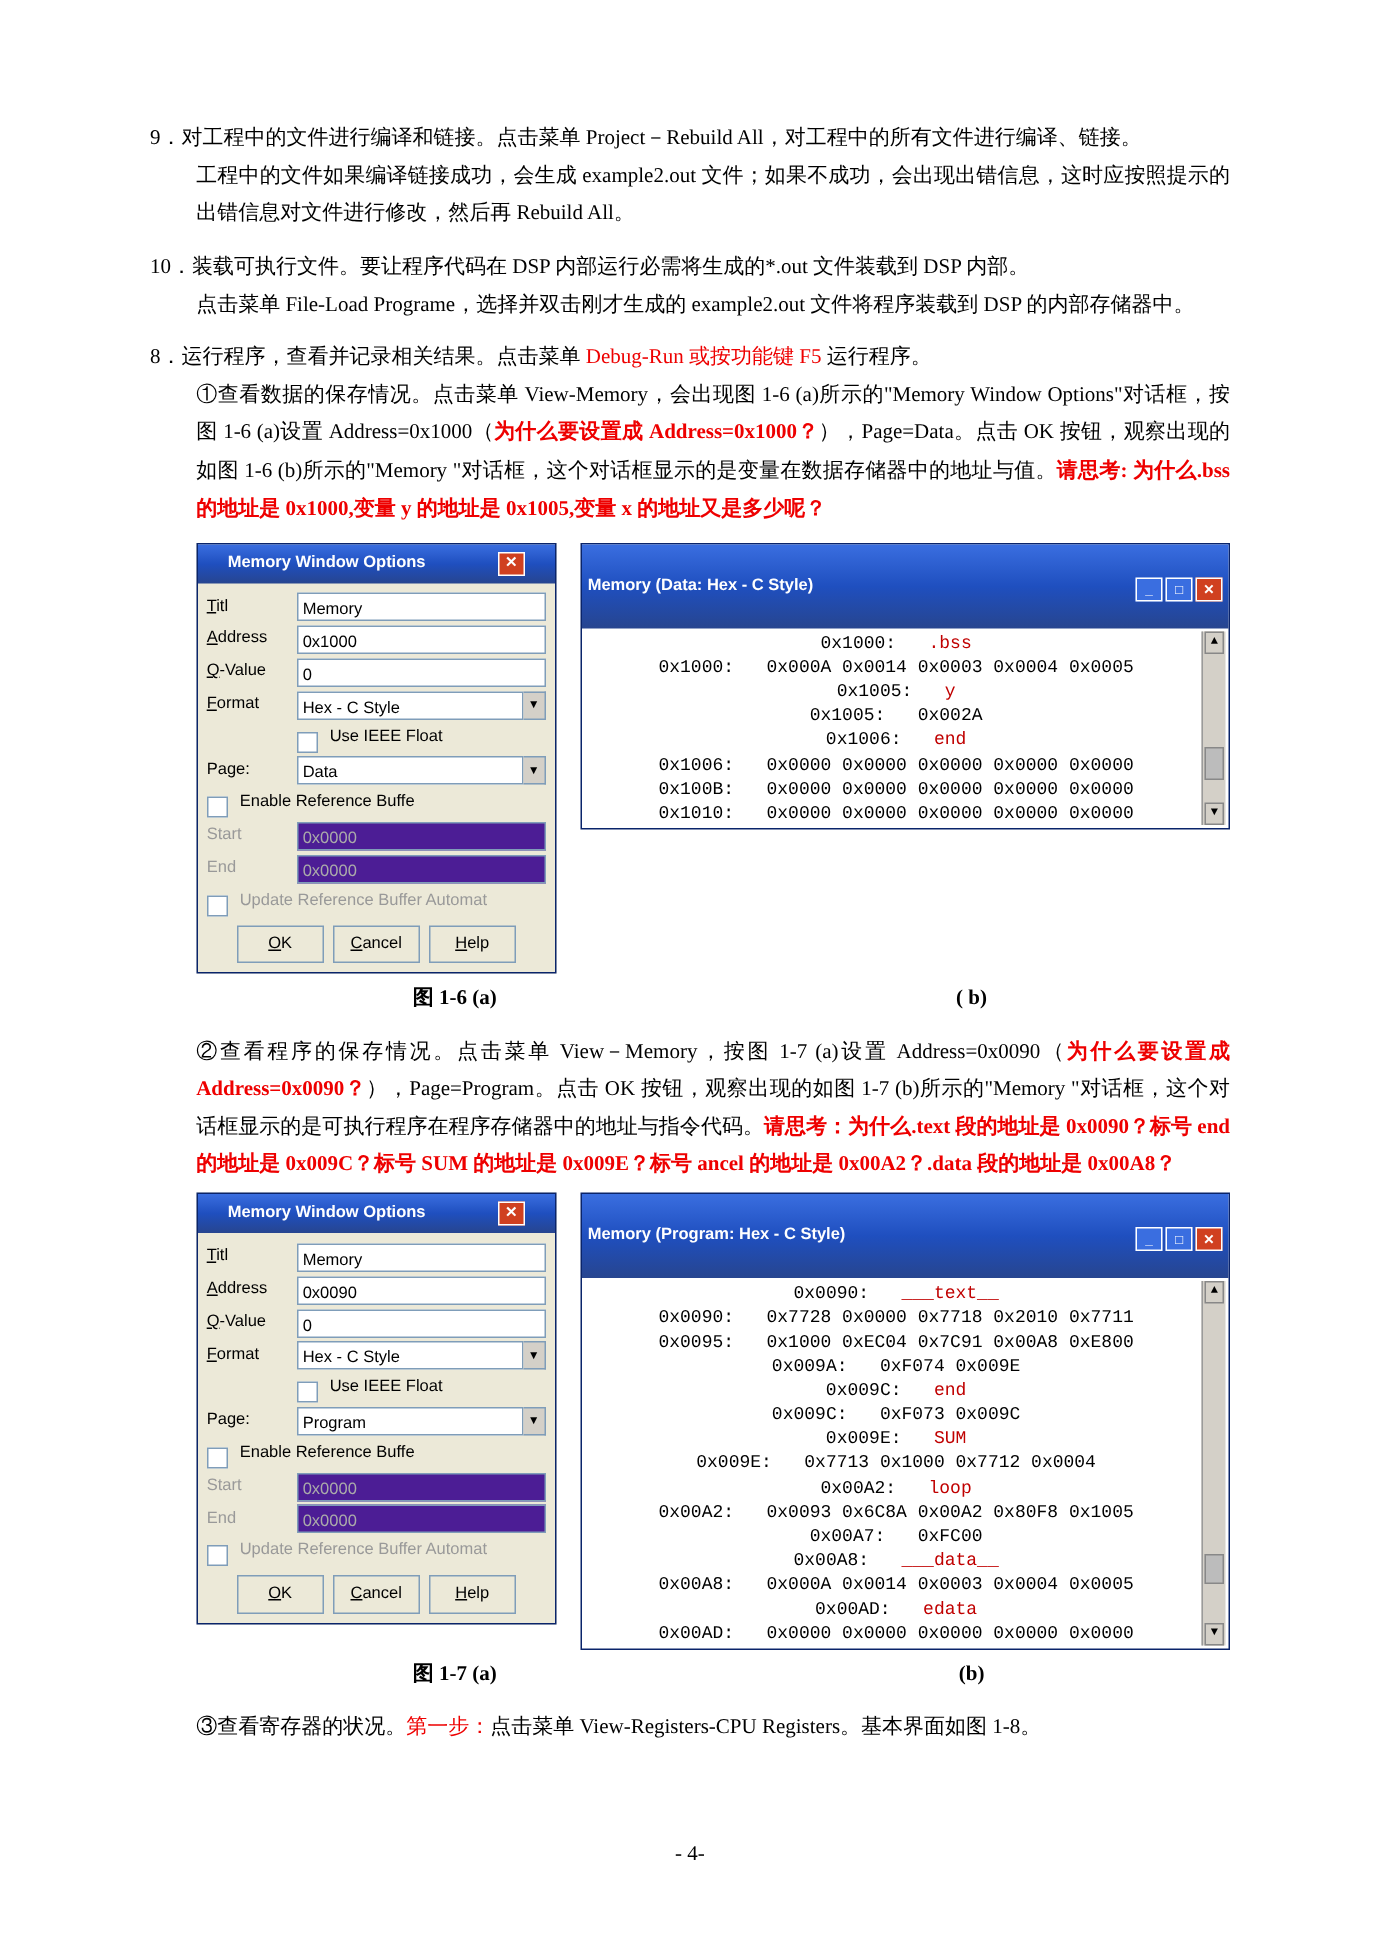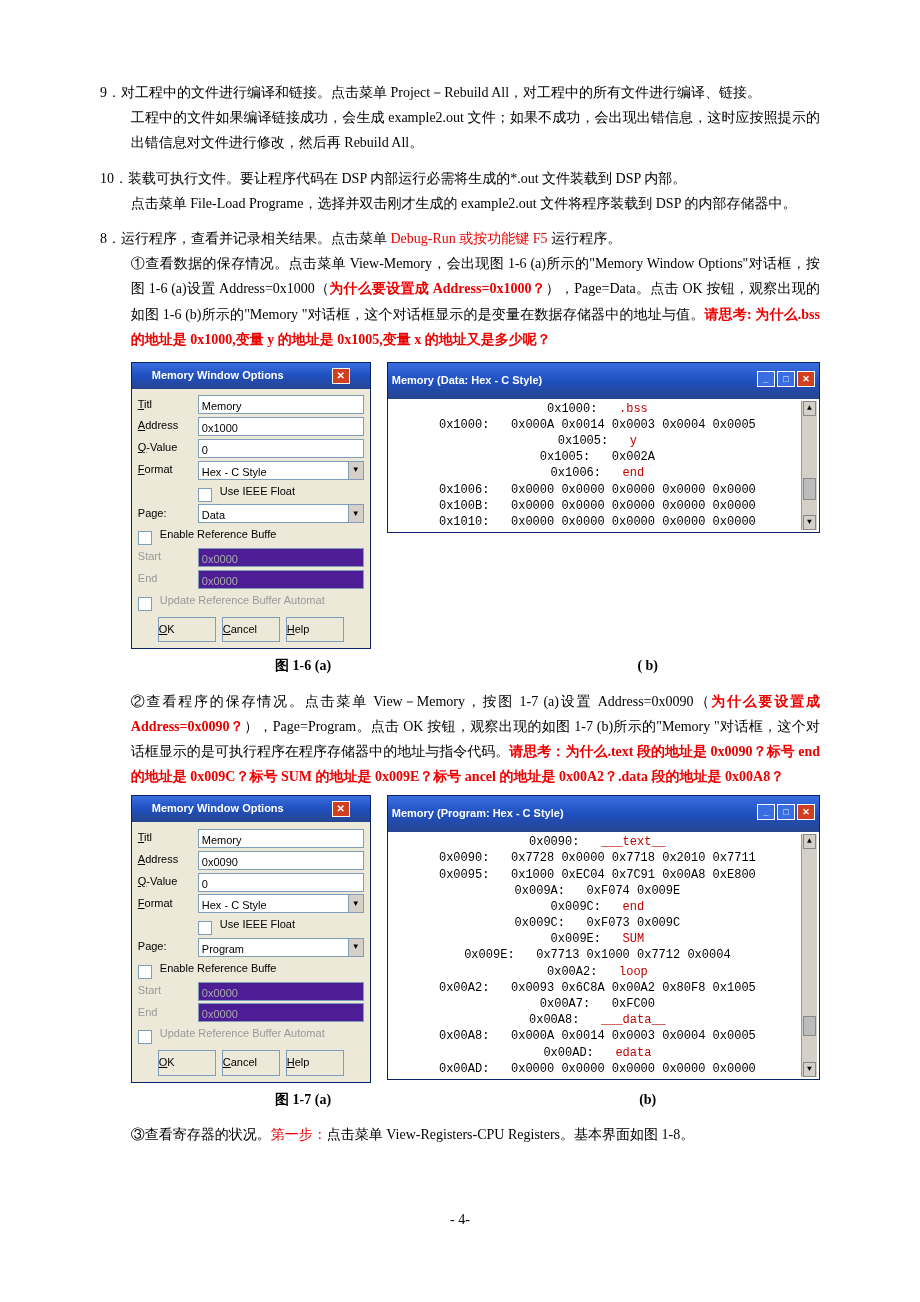--- a/index.html
+++ b/index.html
@@ -66,38 +66,39 @@
   .sel .arrow { width: 14px; height: 17px; background: #d4d0c8; border: 1px solid #7f9db9; border-left: none; display:flex;align-items:center;justify-content:center; font-size:8px; }
   .chk { width: 12px; height: 12px; border: 1px solid #7f9db9; background: #fff; display: inline-block; margin-right: 4px; }
   .dis { color: #999; }
   .dis .fld { background: #4c1d95; color: #aaa; }
   .btnrow { display: flex; gap: 6px; justify-content: center; margin-top: 6px; }
   .btn {
     border: 1px solid #7f9db9;
     background: #ece9d8;
     padding: 2px 0;
     width: 56px;
+    text-align: center;
     font-size: 11px;
   }
 
   
   .memwin {
     flex: 1;
     font-family: "Courier New", monospace;
     font-size: 12px;
     border: 1px solid #0a246a;
     background: #fff;
   }
   .memtitle {
     background: linear-gradient(to bottom, #3a6ee0, #1f4fbf 50%, #27458f);
     color: #fff;
     font-weight: bold;
-    padding: 8px 4px;
+    padding: 18px 4px;
     display: flex;
-    align-items: flex-start;
+    align-items: flex-end;
     justify-content: space-between;
     font-family: Tahoma, Arial, sans-serif;
     font-size: 11px;
   }
   .memtitle .wbtns { display: flex; gap: 2px; }
   .memtitle .wb { width: 16px; height: 14px; border: 1px solid #fff; display:flex;align-items:center;justify-content:center; font-size:9px; }
   .memtitle .wb.min { background: #3a6ee0; }
   .memtitle .wb.max { background: #3a6ee0; }
   .memtitle .wb.cls { background: #d04020; }
   .membody { padding: 2px 2px 2px 6px; display: flex; }

